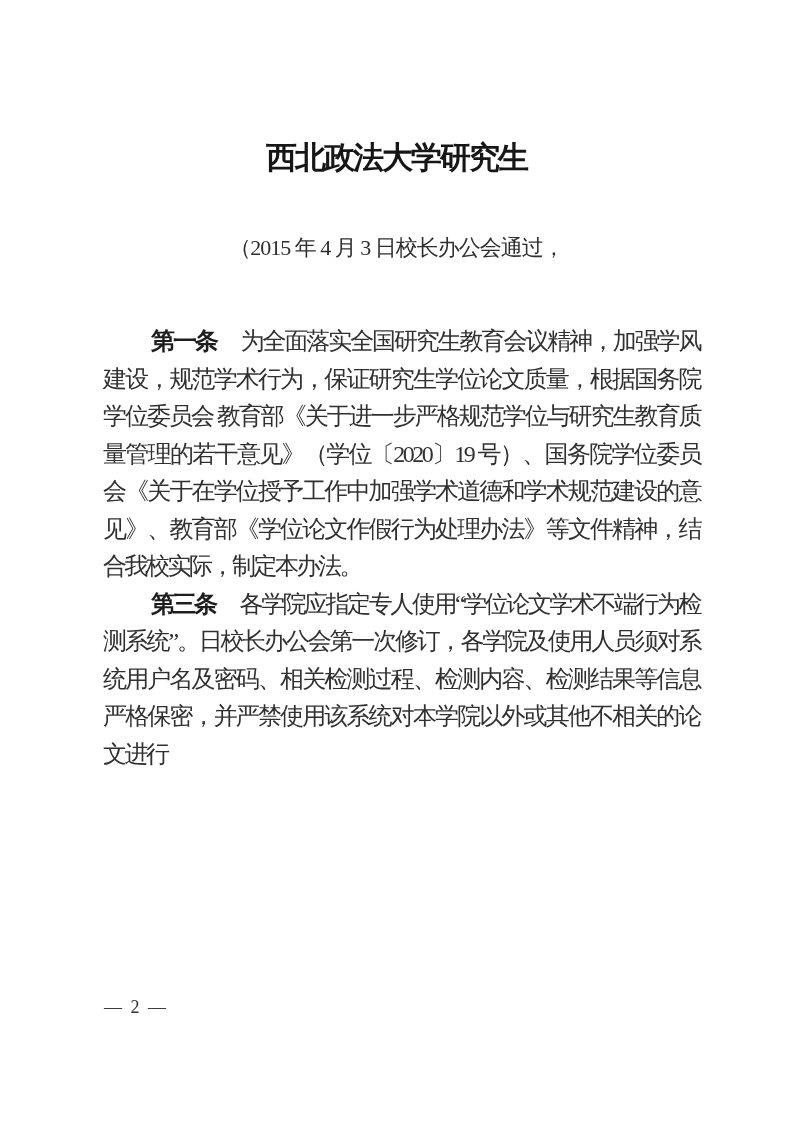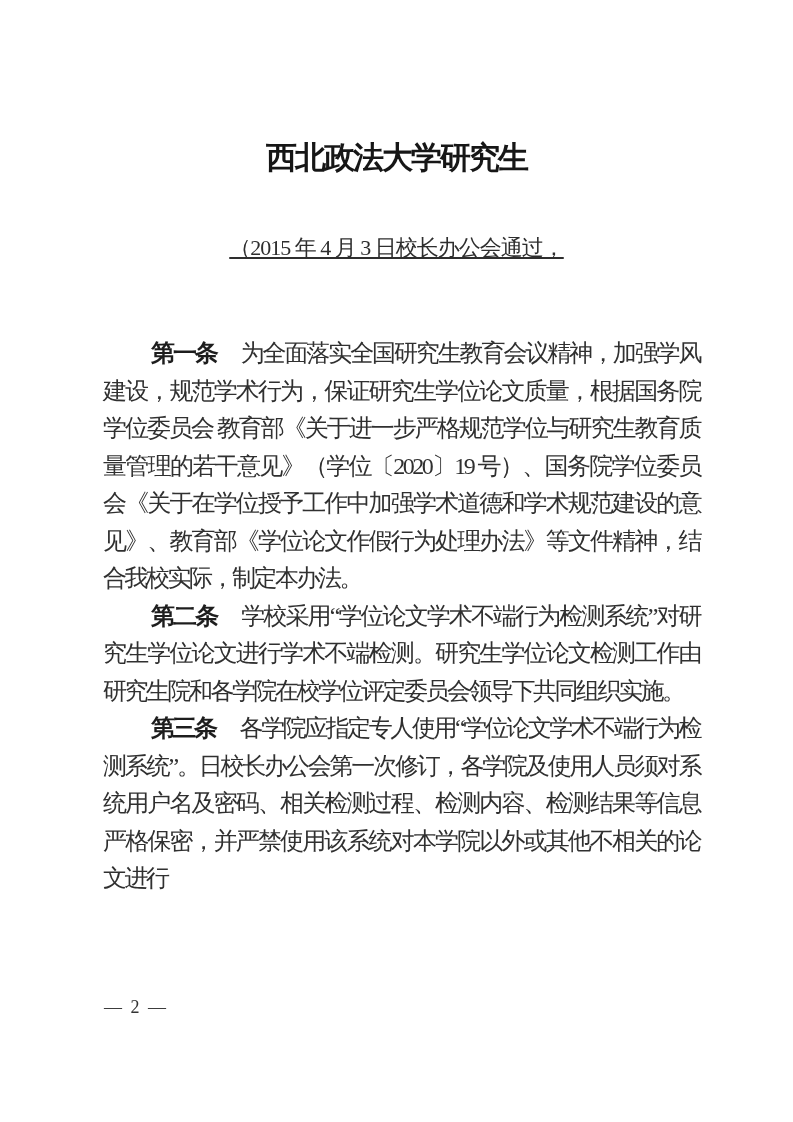--- a/index.html
+++ b/index.html
@@ -35,28 +35,26 @@
     top: 228px;
     left: 0;
     width: 793px;
     text-align: center;
   }
   .subtitle-line {
     font-size: 22px;
     letter-spacing: -1px;
     line-height: 40px;
     color: #2e2e2e;
-    text-decoration: underline;
   }
   .body-block {
     position: absolute;
     top: 323px;
     left: 103px;
     width: 597px;
-    margin-top: 12px;
   }
   .para {
     margin: 0;
     font-size: 24px;
     letter-spacing: -2.5px;
     line-height: 37.5px;
     text-align: justify;
     text-indent: 2em;
     color: #303030;
     word-break: break-all;
@@ -88,22 +86,19 @@
 
   <div class="subtitle-block">
     <div class="subtitle-line">（2015 年 4 月 3 日校长办公会通过，</div>
   </div>
 
   <div class="body-block">
     <p class="para">
       <span class="article-label">第一条</span><span>为全面落实全国研究生教育会议精神，加强学风建设，规范学术行为，保证研究生学位论文质量，根据国务院学位委员会 教育部《关于进一步严格规范学位与研究生教育质量管理的若干意见》（学位〔2020〕19 号）、国务院学位委员会《关于在学位授予工作中加强学术道德和学术规范建设的意见》、教育部《学位论文作假行为处理办法》等文件精神，结合我校实际，制定本办法。</span>
     </p>
     <p class="para">
-      <span class="article-label">第二条</span><span>学校采用“学位论文学术不端行为检测系统”对研究生学位论文进行学术不端检测。研究生学位论文检测工作由研究生院和各学院在校学位评定委员会领导下共同组织实施。</span>
-    </p>
-    <p class="para">
       <span class="article-label">第三条</span><span>各学院应指定专人使用“学位论文学术不端行为检测系统”。日校长办公会第一次修订，各学院及使用人员须对系统用户名及密码、相关检测过程、检测内容、检测结果等信息严格保密，并严禁使用该系统对本学院以外或其他不相关的论文进行</span>
     </p>
   </div>
 
   <div class="footer">— 2 —</div>
 
 </div>
 
 </body></html>

